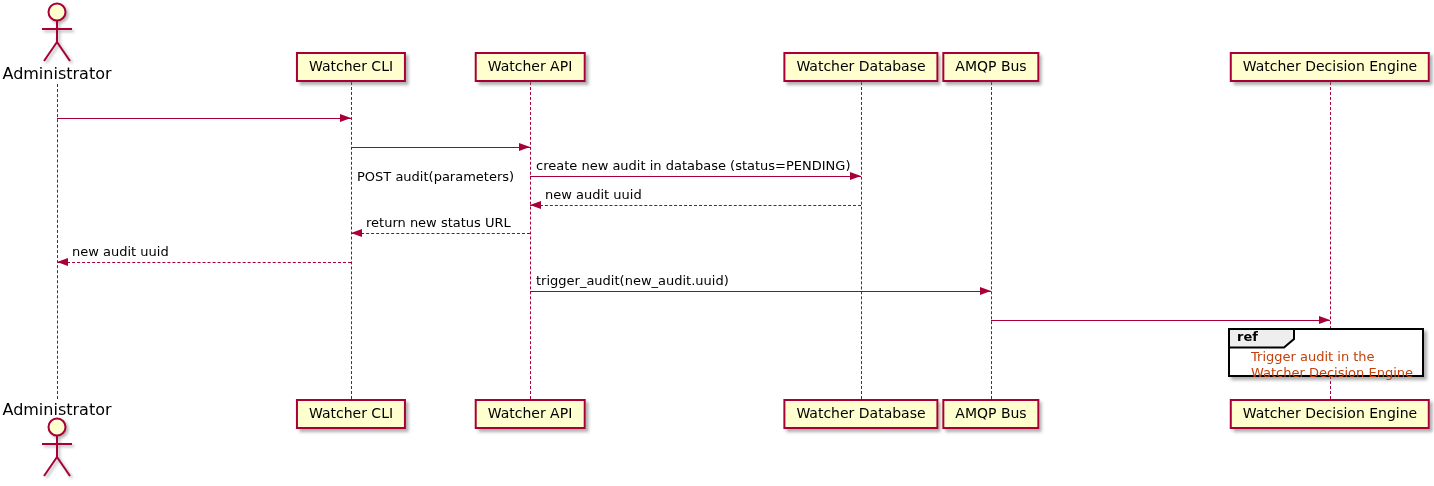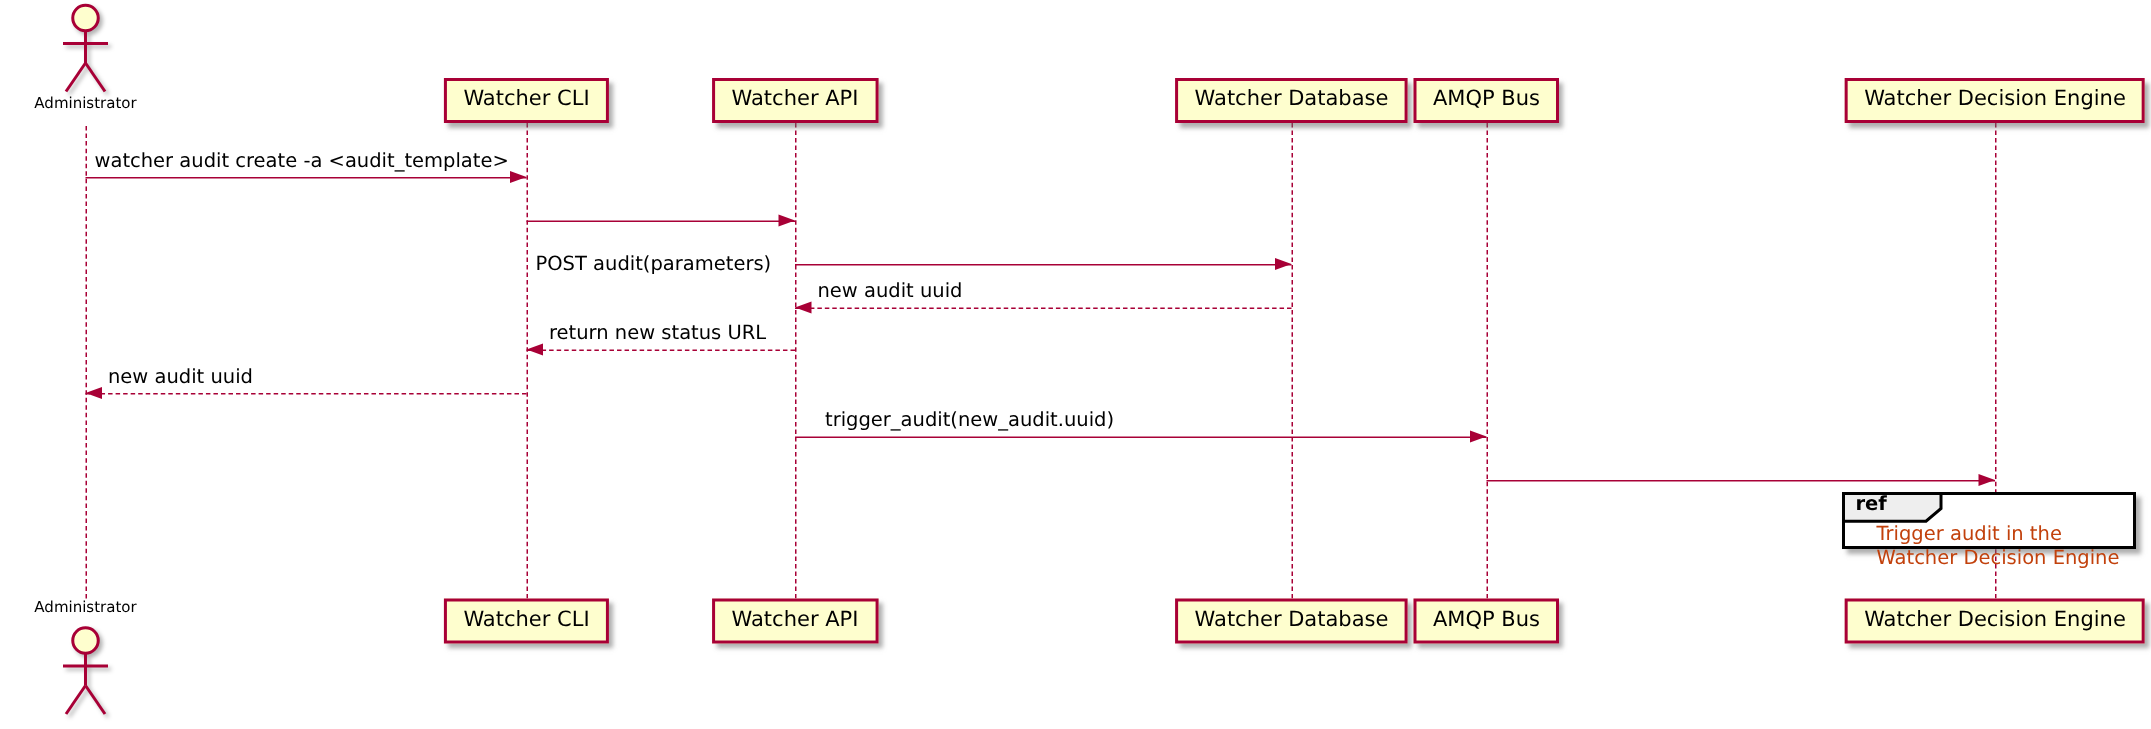--- a/index.html
+++ b/index.html
@@ -29,21 +29,21 @@
     position: absolute;
     width: 0;
     border-left: 1px dashed var(--pborder, #A80036);
     z-index: 0;
   }
   .actor-figure { position: absolute; transform: translateX(-50%); z-index: 2;
     filter: drop-shadow(2px 2px 1.5px rgba(0,0,0,0.30)); }
   .actor-label {
     position: absolute;
     transform: translateX(-50%);
-    font-size: 10px;
+    font-size: 16px;
     color: #000;
     white-space: nowrap;
     z-index: 2;
   }
   .msg-line { position: absolute; height: 0; z-index: 1; }
   .msg-line.solid  { border-top: 1px solid var(--pborder, #A80036); }
   .msg-line.dashed { border-top: 1px dashed var(--pborder, #A80036); }
   .msg-head { position: absolute; width: 0; height: 0; border-style: solid; z-index: 1; }
   .msg-head.right { border-width: 4.5px 0 4.5px 11px;
     border-color: transparent transparent transparent var(--pborder, #A80036); }
@@ -109,40 +109,40 @@
     <div class="participant-box" style="left: 861px; top: 52px;">Watcher Database</div>
     <div class="participant-box" style="left: 861px; top: 399px;">Watcher Database</div>
     <div class="lifeline" style="left: 991px; top: 82px; height: 317px;"></div>
     <div class="participant-box" style="left: 991px; top: 52px;">AMQP Bus</div>
     <div class="participant-box" style="left: 991px; top: 399px;">AMQP Bus</div>
     <div class="lifeline" style="left: 1330px; top: 82px; height: 317px;"></div>
     <div class="participant-box" style="left: 1330px; top: 52px;">Watcher Decision Engine</div>
     <div class="participant-box" style="left: 1330px; top: 399px;">Watcher Decision Engine</div>
     <div class="msg-line solid" style="left: 57px; top: 118px; width: 294px;"></div>
     <div class="msg-head right" style="left: 340px; top: 114px;"></div>
-    <div class="msg-label" style="left: 63px; top: 100px;">watcher audit create -a &lt;audit_template&gt;</div>
     <div class="msg-line solid" style="left: 351px; top: 147px; width: 179px;"></div>
     <div class="msg-head right" style="left: 519px; top: 143px;"></div>
     <div class="msg-label" style="left: 357px; top: 129px; margin-top: 40px;">POST audit(parameters)</div>
     <div class="msg-line solid" style="left: 530px; top: 176px; width: 331px;"></div>
     <div class="msg-head right" style="left: 850px; top: 172px;"></div>
+    <div class="msg-label" style="left: 536px; top: 158px;">create new audit in database (status=PENDING)</div>
     <div class="msg-line dashed" style="left: 530px; top: 205px; width: 331px;"></div>
     <div class="msg-head left" style="left: 530px; top: 201px;"></div>
     <div class="msg-label" style="left: 545px; top: 187px;">new audit uuid</div>
     <div class="msg-line dashed" style="left: 351px; top: 233px; width: 179px;"></div>
     <div class="msg-head left" style="left: 351px; top: 229px;"></div>
     <div class="msg-label" style="left: 366px; top: 215px;">return new status URL</div>
     <div class="msg-line dashed" style="left: 57px; top: 262px; width: 294px;"></div>
     <div class="msg-head left" style="left: 57px; top: 258px;"></div>
     <div class="msg-label" style="left: 72px; top: 244px;">new audit uuid</div>
     <div class="msg-line solid" style="left: 530px; top: 291px; width: 461px;"></div>
     <div class="msg-head right" style="left: 980px; top: 287px;"></div>
-    <div class="msg-label" style="left: 536px; top: 273px; margin-left: 14px;">trigger_audit(new_audit.uuid)</div>
+    <div class="msg-label" style="left: 536px; top: 273px;">trigger_audit(new_audit.uuid)</div>
     <div class="msg-line solid" style="left: 991px; top: 320px; width: 339px;"></div>
     <div class="msg-head right" style="left: 1319px; top: 316px;"></div>
-    <div class="ref-box" style="left: 1228px; top: 328px; width: 196px; height: 38px;">
+    <div class="ref-box" style="left: 1228px; top: 328px; width: 196px; height: 49px;">
       <div class="ref-tab"><svg width="68" height="21" viewBox="0 0 68 21" xmlns="http://www.w3.org/2000/svg">
           <polygon points="1,1 66,1 66,11 56,19.5 1,19.5" fill="#EEEEEE" stroke="#000000" stroke-width="2"></polygon>
         </svg><div class="ref-tab-label">ref</div></div>
       <div class="ref-line" style="top: 19px;">Trigger audit in the</div>
       <div class="ref-line" style="top: 35px;">Watcher Decision Engine</div>
     </div>
   </div>
 
 </body></html>

